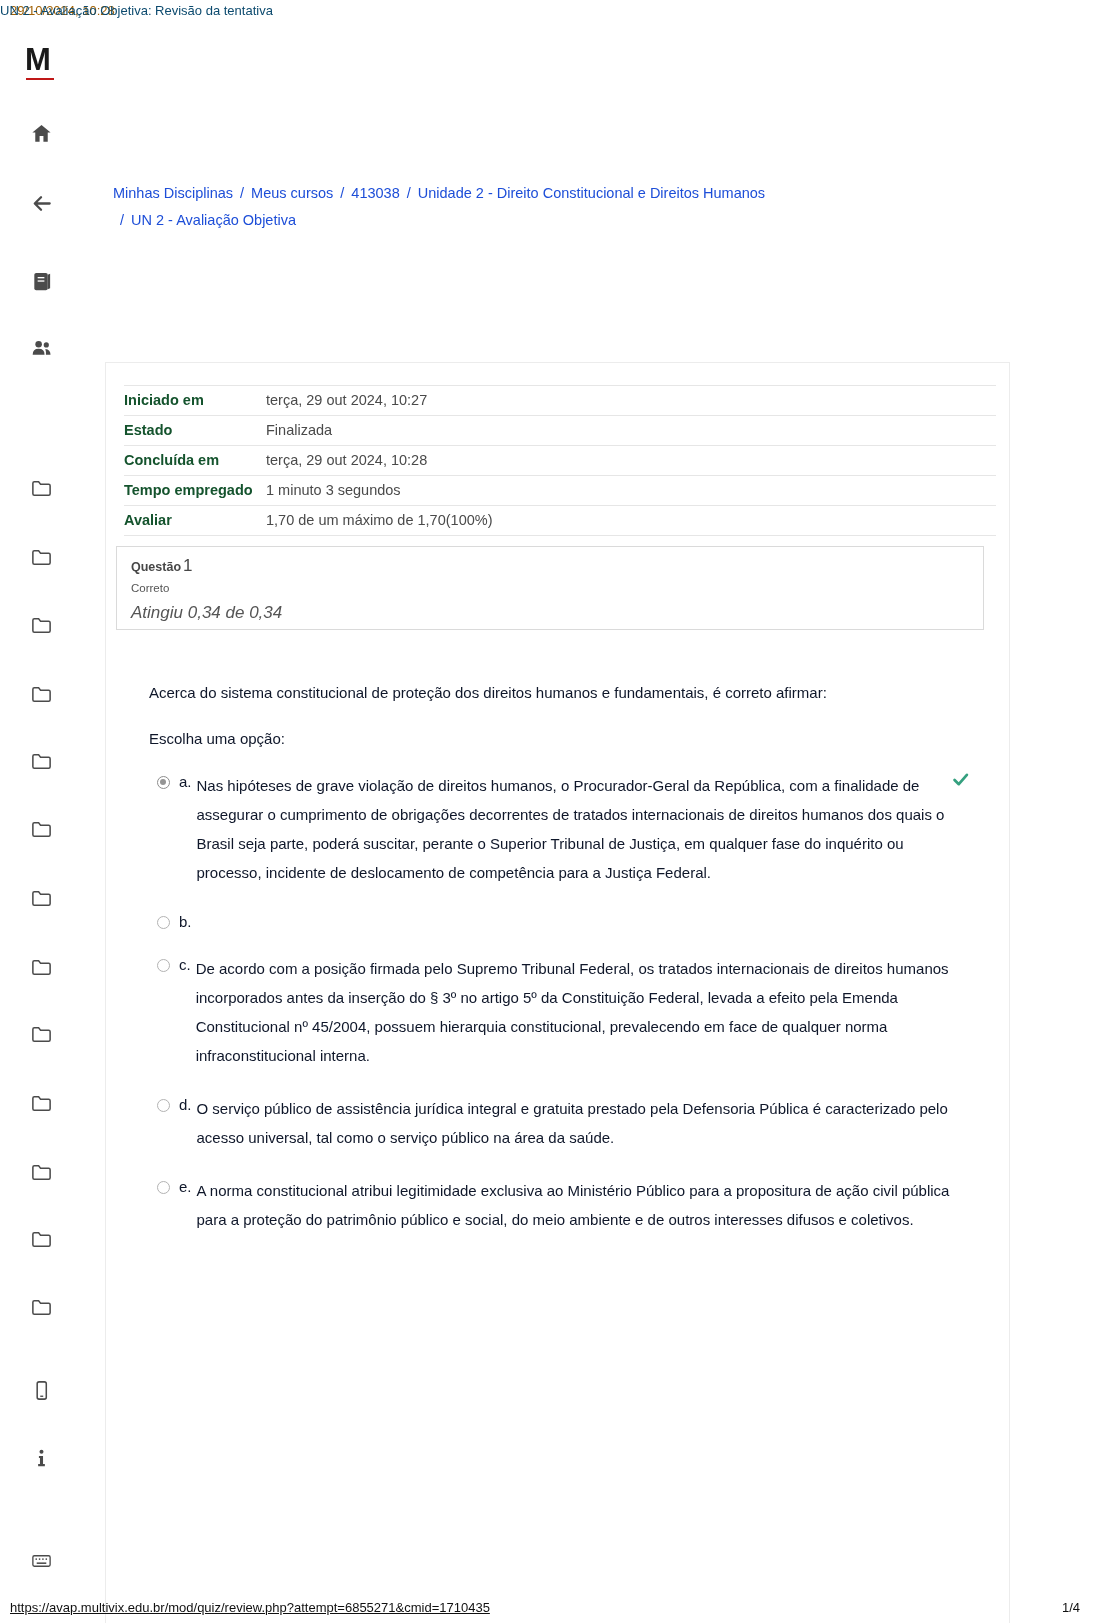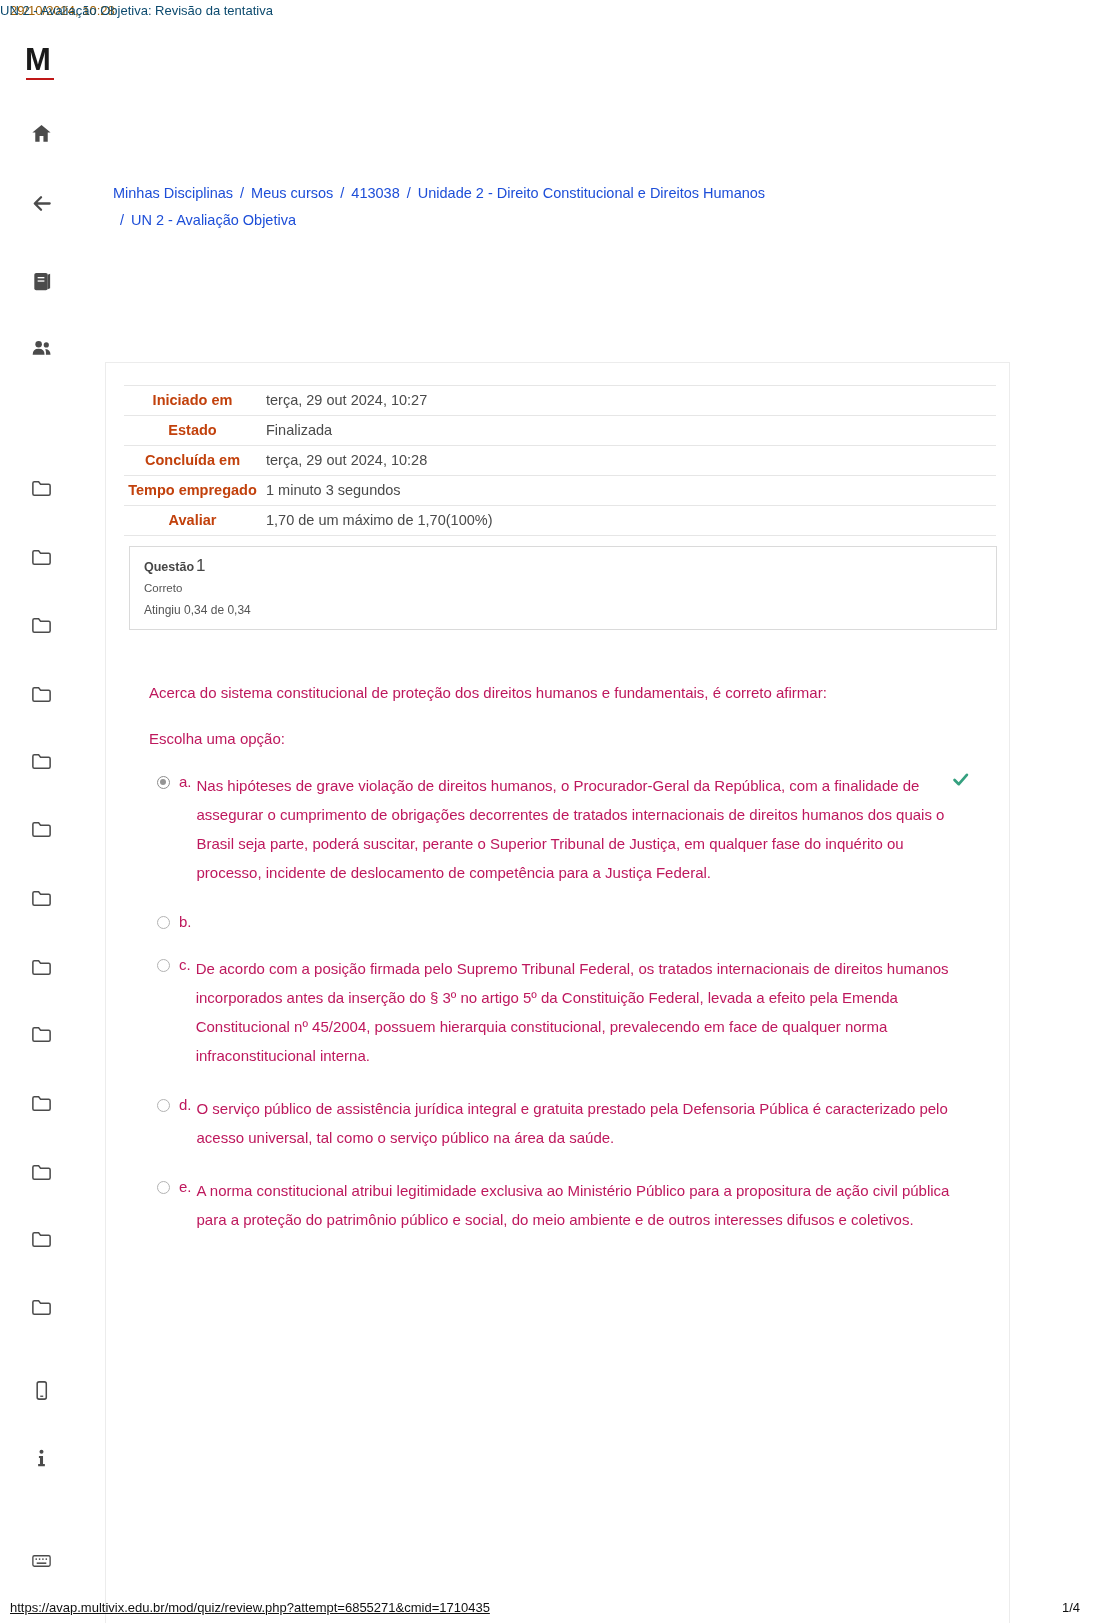--- a/index.html
+++ b/index.html
@@ -30,35 +30,35 @@
 
   
   .card {
     position:absolute; top:362px; left:105px; width:905px; height:1261px;
     background:#fff; border:1px solid #ececec; border-bottom:none;
   }
 
   
   .summary-table { position:absolute; top:22px; left:18px; width:872px; border-bottom:1px solid #e6e6e6; }
   .sum-row { display:flex; border-top:1px solid #e6e6e6; padding:4px 0 5px; font-size:14.5px; line-height:20px; }
-  .sum-label { width:142px; text-align:center; font-weight:bold; color:#c2410c; padding-right:5px; flex:none; }
+  .sum-label { width:142px; text-align:left; font-weight:bold; color:#14532d; padding-right:5px; flex:none; }
   .sum-value { color:#4a4a4a; }
 
   
   .qinfo-box {
-    position:absolute; top:183px; left:23px; width:868px; height:84px;
+    position:absolute; top:183px; left:10px; width:868px; height:84px;
     border:1px solid #dadada; background:#fff; padding:9px 14px;
   }
   .qinfo-label { font-size:12.5px; font-weight:bold; color:#474747; }
   .qinfo-number { font-size:17px; font-weight:normal; color:#474747; margin-left:2px; }
   .qinfo-status { font-size:11.5px; color:#555; margin-top:6px; }
-  .qinfo-points { font-size:12px; color:#555; margin-top:9px; }
-
-  
-  .qbody { position:absolute; top:318px; left:43px; width:842px; color:#be185d; }
+  .qinfo-points { font-size:17px; color:#555; margin-top:9px;font-style:italic; }
+
+  
+  .qbody { position:absolute; top:318px; left:43px; width:842px; color:#0f172a; }
   .qtext { font-size:15px; line-height:24px; }
   .qprompt { font-size:15px; margin-top:25px; }
   .options { margin-top:8px; }
   .option { position:relative; display:flex; align-items:flex-start; margin-top:24px; padding-left:8px; }
   .radio {
     flex:none; width:13px; height:13px; border:1.5px solid #b3b3b3; border-radius:50%;
     margin-top:5px; background:#fff; cursor:pointer;
   }
   .radio.checked { border-color:#8d8d8d; }
   .radio.checked::after { content:''; display:block; width:6px; height:6px; margin:2px; border-radius:50%; background:#949494; }

